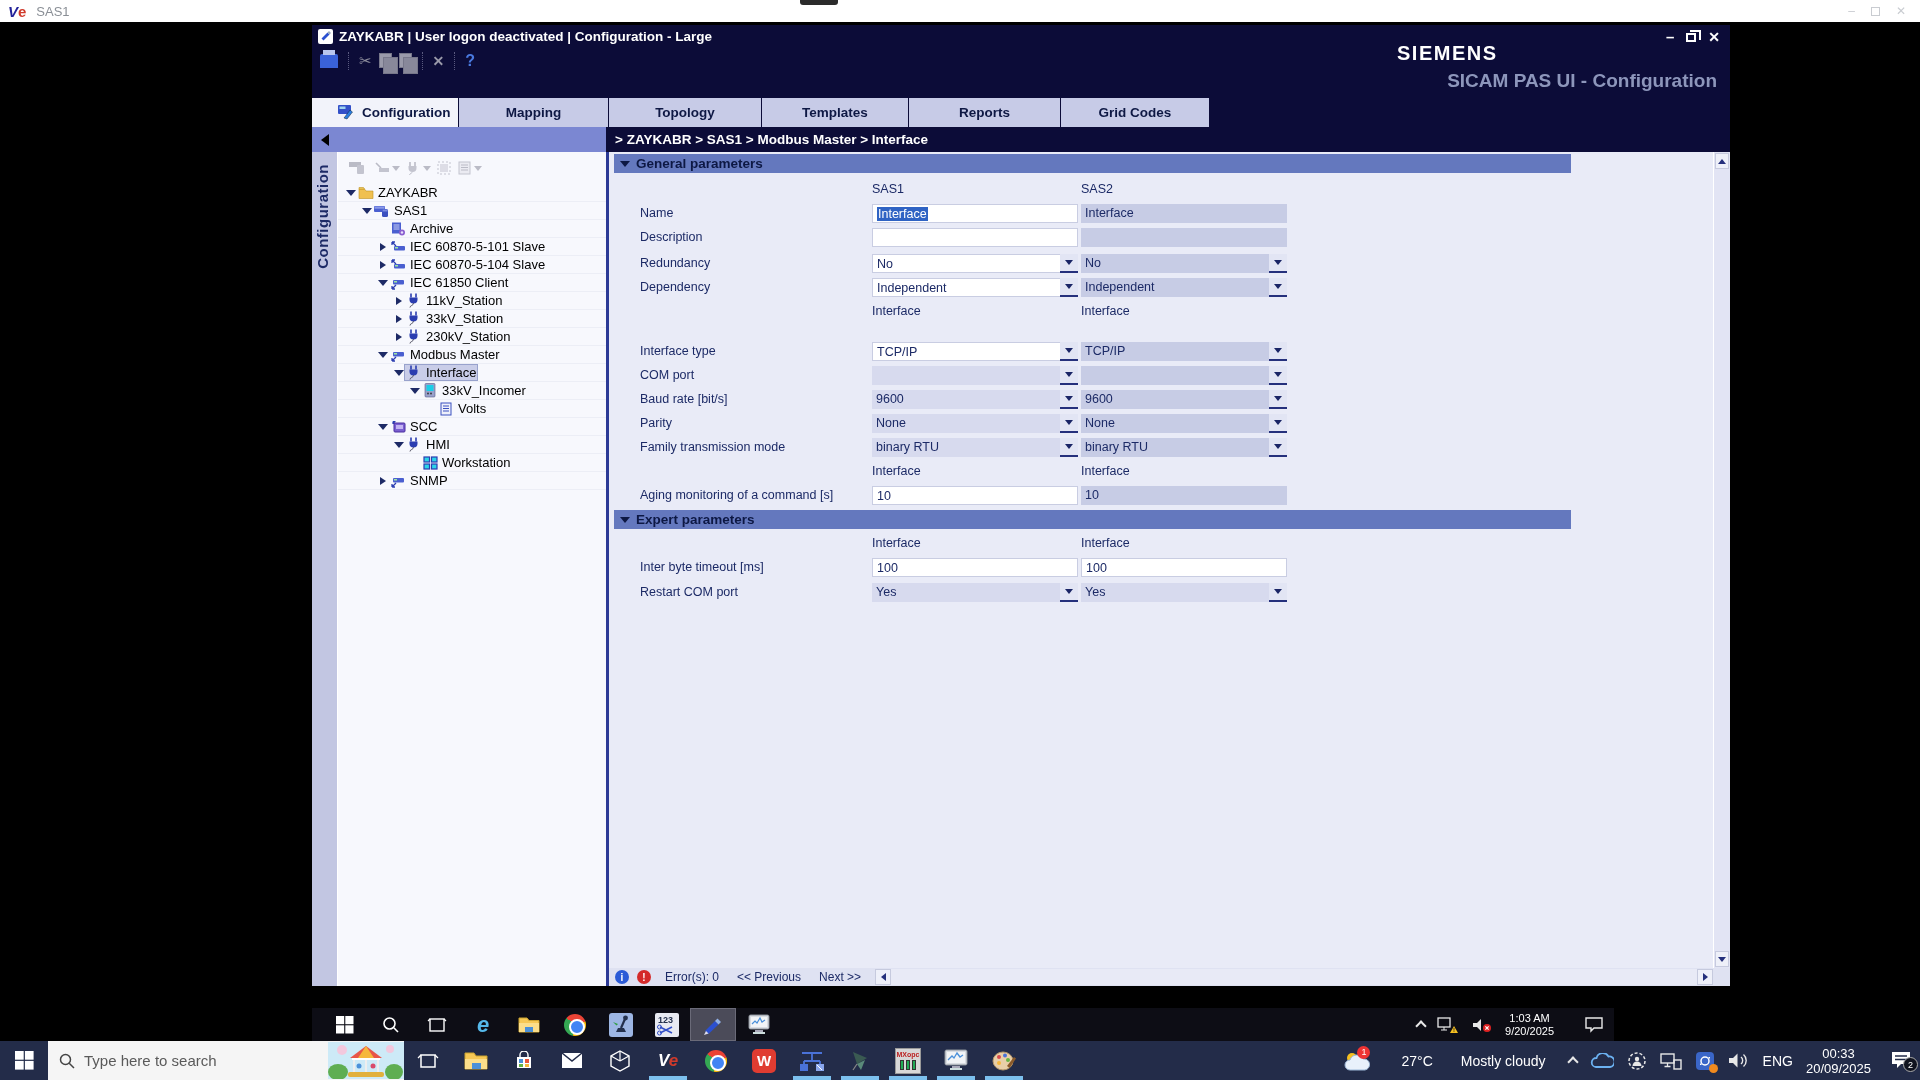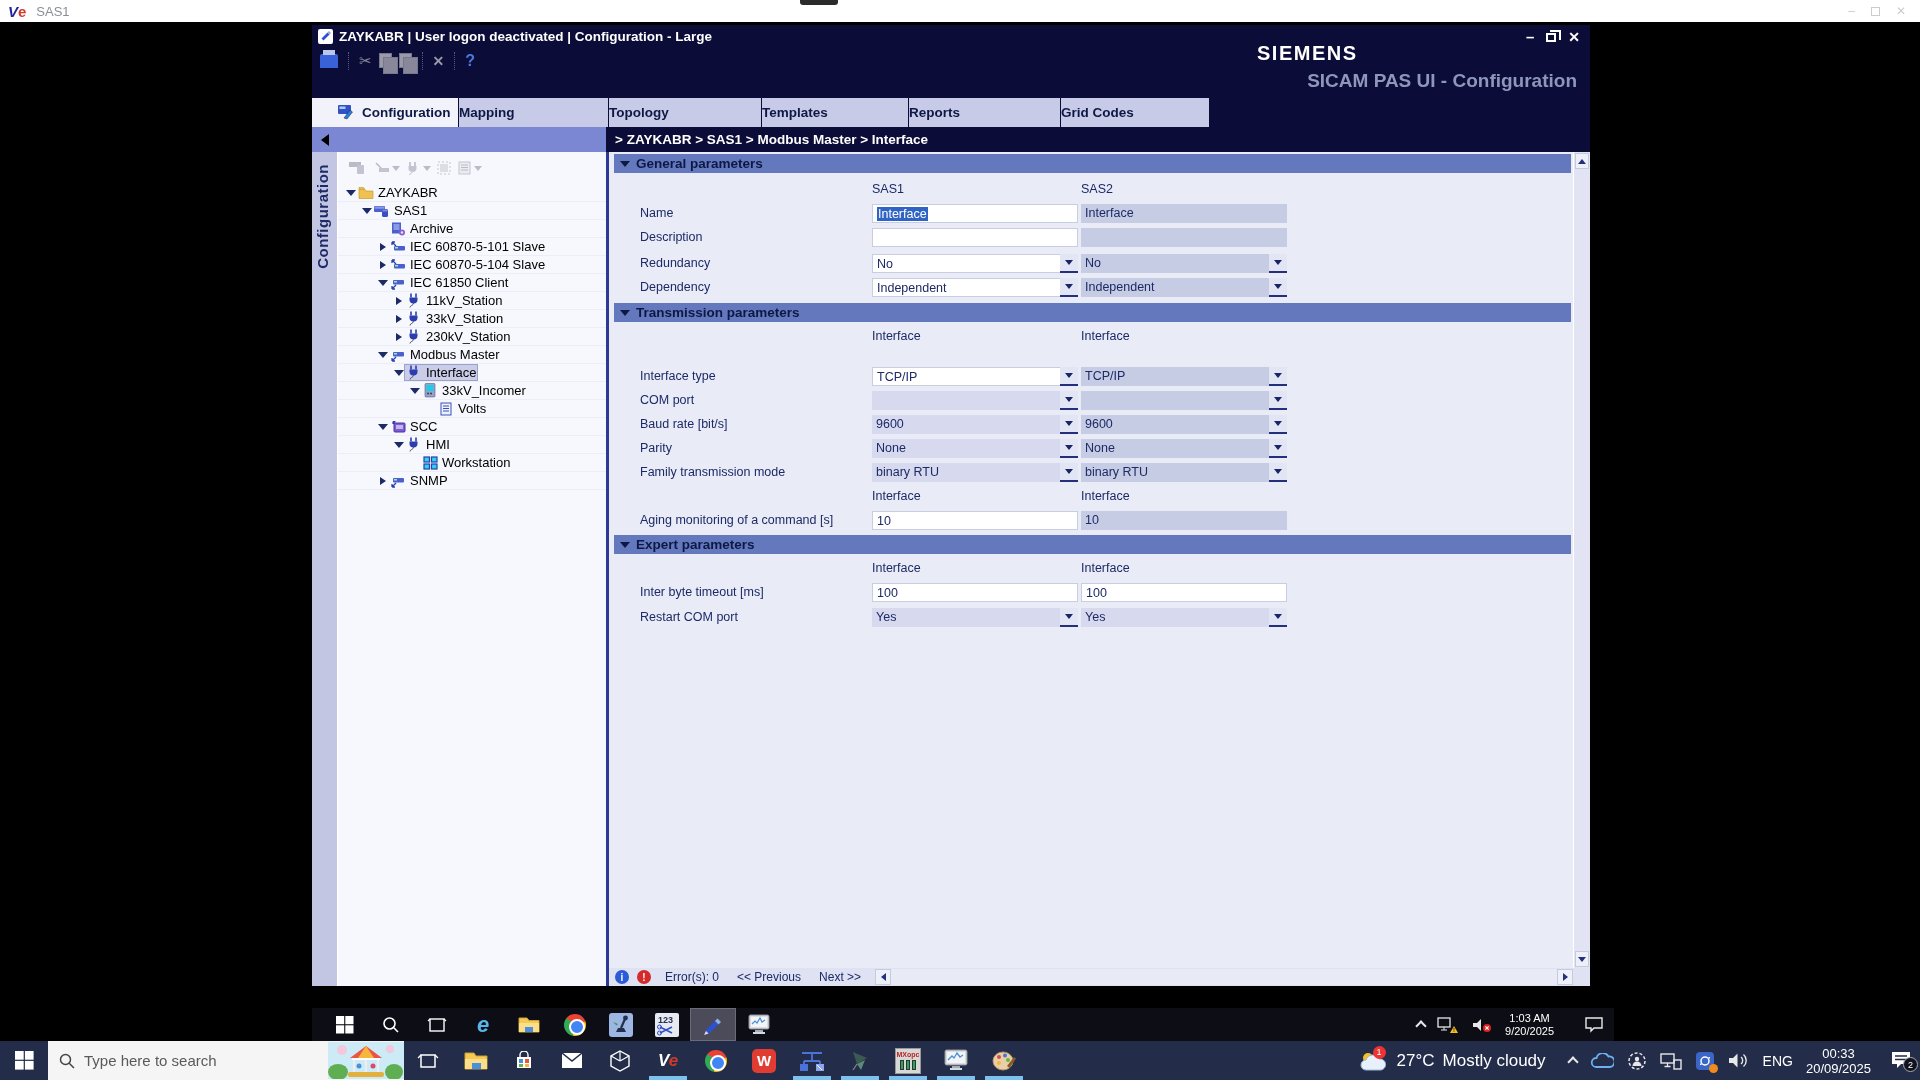--- a/index.html
+++ b/index.html
@@ -13,21 +13,21 @@
   .vnc-logo { font-weight:bold; font-size:15px; font-style:italic; color:#23239a; }
   .vnc-logo .e { color:#d03a2b; font-style:normal; }
   .vnc-title { color:#8a8f96; font-size:13px; margin-left:10px; }
   .vnc-handle { position:absolute; left:800px; top:0; width:38px; height:5px; background:#2b2b2b; border-radius:0 0 3px 3px; }
   .vnc-ctrls { position:absolute; right:14px; top:0; height:22px; display:flex; gap:16px; align-items:center; color:#c9ccd1; font-size:12px; }
 
   
   #desktop { position:absolute; left:0; top:22px; width:1920px; height:1019px; background:#000; }
 
   
-  #app { position:absolute; left:312px; top:3px; width:1278px; height:961px; background:#e9ebf7; }
+  #app { position:absolute; left:312px; top:3px; width:1418px; height:961px; background:#e9ebf7; }
   #app-header { position:relative; height:102px; background:#0c0c38; }
   .titlebar { height:22px; display:flex; align-items:center; padding-left:6px; }
   .title-icon { width:15px; height:15px; background:#fff; border-radius:2px; display:inline-flex; align-items:center; justify-content:center; margin-right:6px; }
   .title-text { color:#fff; font-size:13.5px; font-weight:bold; }
   .win-ctrls { position:absolute; top:4px; right:10px; display:flex; gap:12px; align-items:center; color:#fff; }
   .wc-min { font-size:15px; font-weight:bold; line-height:10px; }
   .wc-restore { width:10px; height:9px; border:2px solid #fff; position:relative; }
   .wc-restore::before { content:""; position:absolute; left:2px; top:-5px; width:9px; height:8px; border:2px solid #fff; border-bottom:none; border-left:none; }
   .wc-close { font-size:14px; font-weight:bold; }
   .menubar { height:24px; display:flex; align-items:center; gap:27px; padding-left:15px; }
@@ -39,21 +39,21 @@
   .tb-cut { color:#8a8a9a; font-size:15px; }
   .tb-copy, .tb-paste { width:13px; height:15px; background:#9a9aaa; position:relative; border:1px solid #77778a; }
   .tb-copy::after, .tb-paste::after { content:""; position:absolute; left:3px; top:3px; width:13px; height:15px; background:#88889a; border:1px solid #77778a; }
   .tb-x { color:#9a9aaa; font-size:14px; font-weight:bold; }
   .tb-help { color:#4a7ae0; font-size:16px; font-weight:bold; }
   .brand { position:absolute; top:17px; right:13px; width:320px; }
   .brand-company { color:#fff; font-weight:bold; font-size:20px; letter-spacing:1.5px; }
   .brand-product { color:#8d96bb; font-weight:bold; font-size:19px; text-align:right; margin-top:5px; }
   .tabrow { position:absolute; left:0; bottom:0; height:29px; display:flex; }
   .tab { background:#c7cbe7; border-right:1px solid #0c0c38; color:#0e1844; font-weight:bold; font-size:13.5px;
-         display:flex; align-items:center; justify-content:flex-start; }
+         display:flex; align-items:center; justify-content:center; }
   .tab.active { background:#f2f3fa; justify-content:flex-start; padding-left:26px; gap:7px; }
 
   
   #app-body { position:absolute; left:0; top:102px; right:0; bottom:0; display:flex; }
   #left-area { width:294px; display:flex; flex-direction:column; }
   #collapse-bar { height:25px; background:#7b87d2; display:flex; align-items:center; padding-left:9px; }
   .tri-left { width:0; height:0; border-top:6px solid transparent; border-bottom:6px solid transparent; border-right:8px solid #000; }
   #left-lower { flex:1; display:flex; background:#f7f8fd; }
   #vstrip { width:26px; background:#c2c6e2; position:relative; border-right:1px solid #fff; }
   .vlabel { position:absolute; top:12px; left:2px; writing-mode:vertical-rl; transform:rotate(180deg);
@@ -132,21 +132,21 @@
   .lt-btn { width:48px; height:39px; display:flex; align-items:center; justify-content:center; position:relative; flex:none; }
   .runline { position:absolute; bottom:0; left:5px; right:5px; height:4px; background:#7cc0ee; }
   #searchbox { width:356px; height:39px; background:#f5f5f5; display:flex; align-items:center; padding-left:10px; gap:8px; }
   .ts-input { border:none; outline:none; background:transparent; font-size:15px; color:#333; width:210px;
               font-family:"Liberation Sans",sans-serif; }
   .ts-input::placeholder { color:#5a5a5a; }
   .lt-right { margin-left:auto; display:flex; align-items:center; gap:13px; padding-right:8px; height:39px; }
   .weather { display:flex; align-items:center; gap:8px; position:relative; }
   .wbadge { position:absolute; left:14px; top:-4px; background:#e33; color:#fff; font-size:9px; width:13px; height:13px;
             border-radius:50%; display:flex; align-items:center; justify-content:center; }
-  .wtxt { font-size:17px; color:#fff; }
+  .wtxt { font-size:14px; color:#fff;margin-left:20px; }
   .lang { font-size:14px; }
   .lclock { font-size:13px; text-align:center; line-height:15px; }
   .vncV { color:#3a3ad0; font-weight:bold; font-size:17px; font-style:italic; }
   .vncV .e { color:#d03a2b; }
   .lt-btn .vncV { color:#fff; }
   .wps { width:24px; height:24px; background:#e03c31; border-radius:5px; color:#fff; font-weight:bold; font-size:15px;
          display:flex; align-items:center; justify-content:center; }
   .mxopc { width:26px; height:26px; background:#d8d8d8; border:1px solid #999; font-size:7px; color:#b22;
            font-weight:bold; text-align:center; line-height:8px; padding-top:2px; }
   .mxbars { display:flex; gap:2px; justify-content:center; margin-top:1px; }
@@ -576,24 +576,20 @@
                     </span>
                   </span>
                 <span class="fc">
                     <span class="field ro">Independent</span>
                     <span class="dab">
                       <span class="dtri"></span>
                     </span>
                   </span>
               </div>
 
-              <div class="sec-bar" style="margin-top:6px">
-                <span class="sec-tri"></span>
-                <span>Transmission parameters</span>
-              </div>
               <div class="frow">
                 <span class="fl"></span>
                 <span class="fc">Interface</span>
                 <span class="fc">Interface</span>
               </div>
               <div class="frow" style="margin-top:20px">
                 <span class="fl">Interface type</span>
                 <span class="fc">
                     <span class="field wh">TCP/IP</span>
                     <span class="dab">

